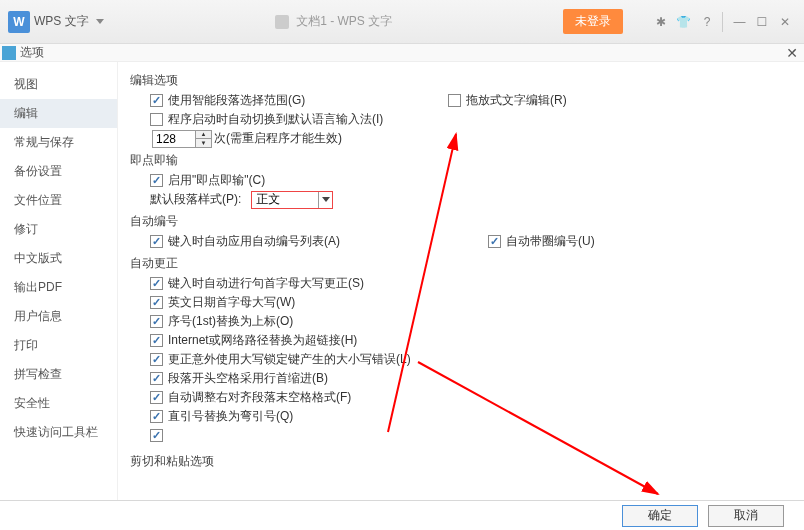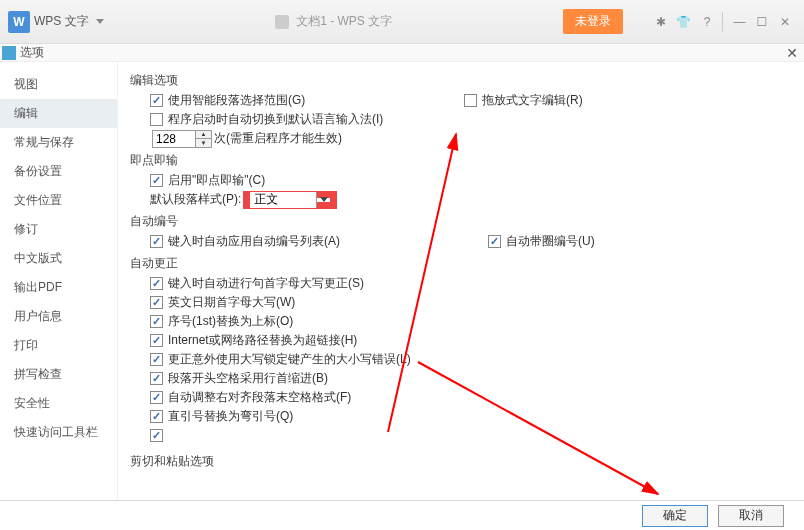--- a/index.html
+++ b/index.html
@@ -29,28 +29,28 @@
   .section-title { color: #444; margin-top: 4px; margin-bottom: 2px; }
   .opt-group { padding-left: 20px; }
   .opt-row { display: flex; align-items: center; height: 19px; }
   .chk { width: 13px; height: 13px; border: 1px solid #888; margin-right: 5px; display: inline-flex; align-items: center; justify-content: center; font-size: 11px; line-height: 1; background: #fff; }
   .chk.checked::after { content: "✓"; color: #3b73af; font-weight: bold; }
   .spin { display: inline-flex; align-items: flex-start; margin: 4px 2px; }
   .spin input { width: 44px; height: 18px; border: 1px solid #999; font-size: 12px; padding: 0 3px; text-align: left; }
   .spin .arrows { width: 16px; height: 18px; border: 1px solid #999; border-left: none; display: flex; flex-direction: column; }
   .spin .arrows span { flex: 1; display: flex; align-items: center; justify-content: center; font-size: 6px; line-height: 1; background: #f0f0f0; }
   .spin .arrows span:first-child { border-bottom: 1px solid #999; }
-  .select { display: inline-flex; align-items: center; border: 7px solid #ef4444; height: 18px; margin-left: 2px; }
+  .select { display: inline-flex; align-items: center; border: 1px solid #ef4444; height: 18px; margin-left: 10px; }
   .select input { border: none; width: 66px; height: 16px; padding: 0 4px; font-size: 12px; }
   .select .dd { width: 14px; height: 16px; border-left: 1px solid #999; display: flex; align-items: center; justify-content: center; }
   .select .dd::after { content: ""; width: 0; height: 0; border-left: 4px solid transparent; border-right: 4px solid transparent; border-top: 5px solid #444; }
   .right-col { position: absolute; }
   
   .footer { height: 30px; border-top: 1px solid #d8d8d8; display: flex; justify-content: flex-end; align-items: center; padding-right: 20px; gap: 10px; background: #fff; }
-  .btn { width: 66px; height: 22px; border: 1px solid #999; background: #f5f5f5; display: inline-flex; align-items: center; justify-content: center; }
+  .btn { width: 76px; height: 22px; border: 1px solid #999; background: #f5f5f5; display: inline-flex; align-items: center; justify-content: center; }
   .btn.primary { border: 1px solid #4a90d9; }
   
   .arrow-line { position: absolute; pointer-events: none; }
 </style>
 </head>
 <body>
 
 <div class="titlebar">
   <span class="app-logo">W</span>
   <span class="app-name">
@@ -94,21 +94,21 @@
       <div class="sidebar-item">快速访问工具栏</div>
     </div>
 
   <div class="main">
 
     <div class="section-title">编辑选项</div>
     <div class="opt-group">
       <div class="opt-row">
         <span class="chk checked"></span>
         <span>使用智能段落选择范围(G)</span>
-        <div class="right-col" style="left:330px;margin-left:16px;">
+        <div class="right-col" style="left:330px;">
           <div class="opt-row">
             <span class="chk"></span>
             <span>拖放式文字编辑(R)</span>
           </div>
         </div>
       </div>
       <div class="opt-row">
         <span class="chk"></span>
         <span>程序启动时自动切换到默认语言输入法(I)</span>
       </div>

